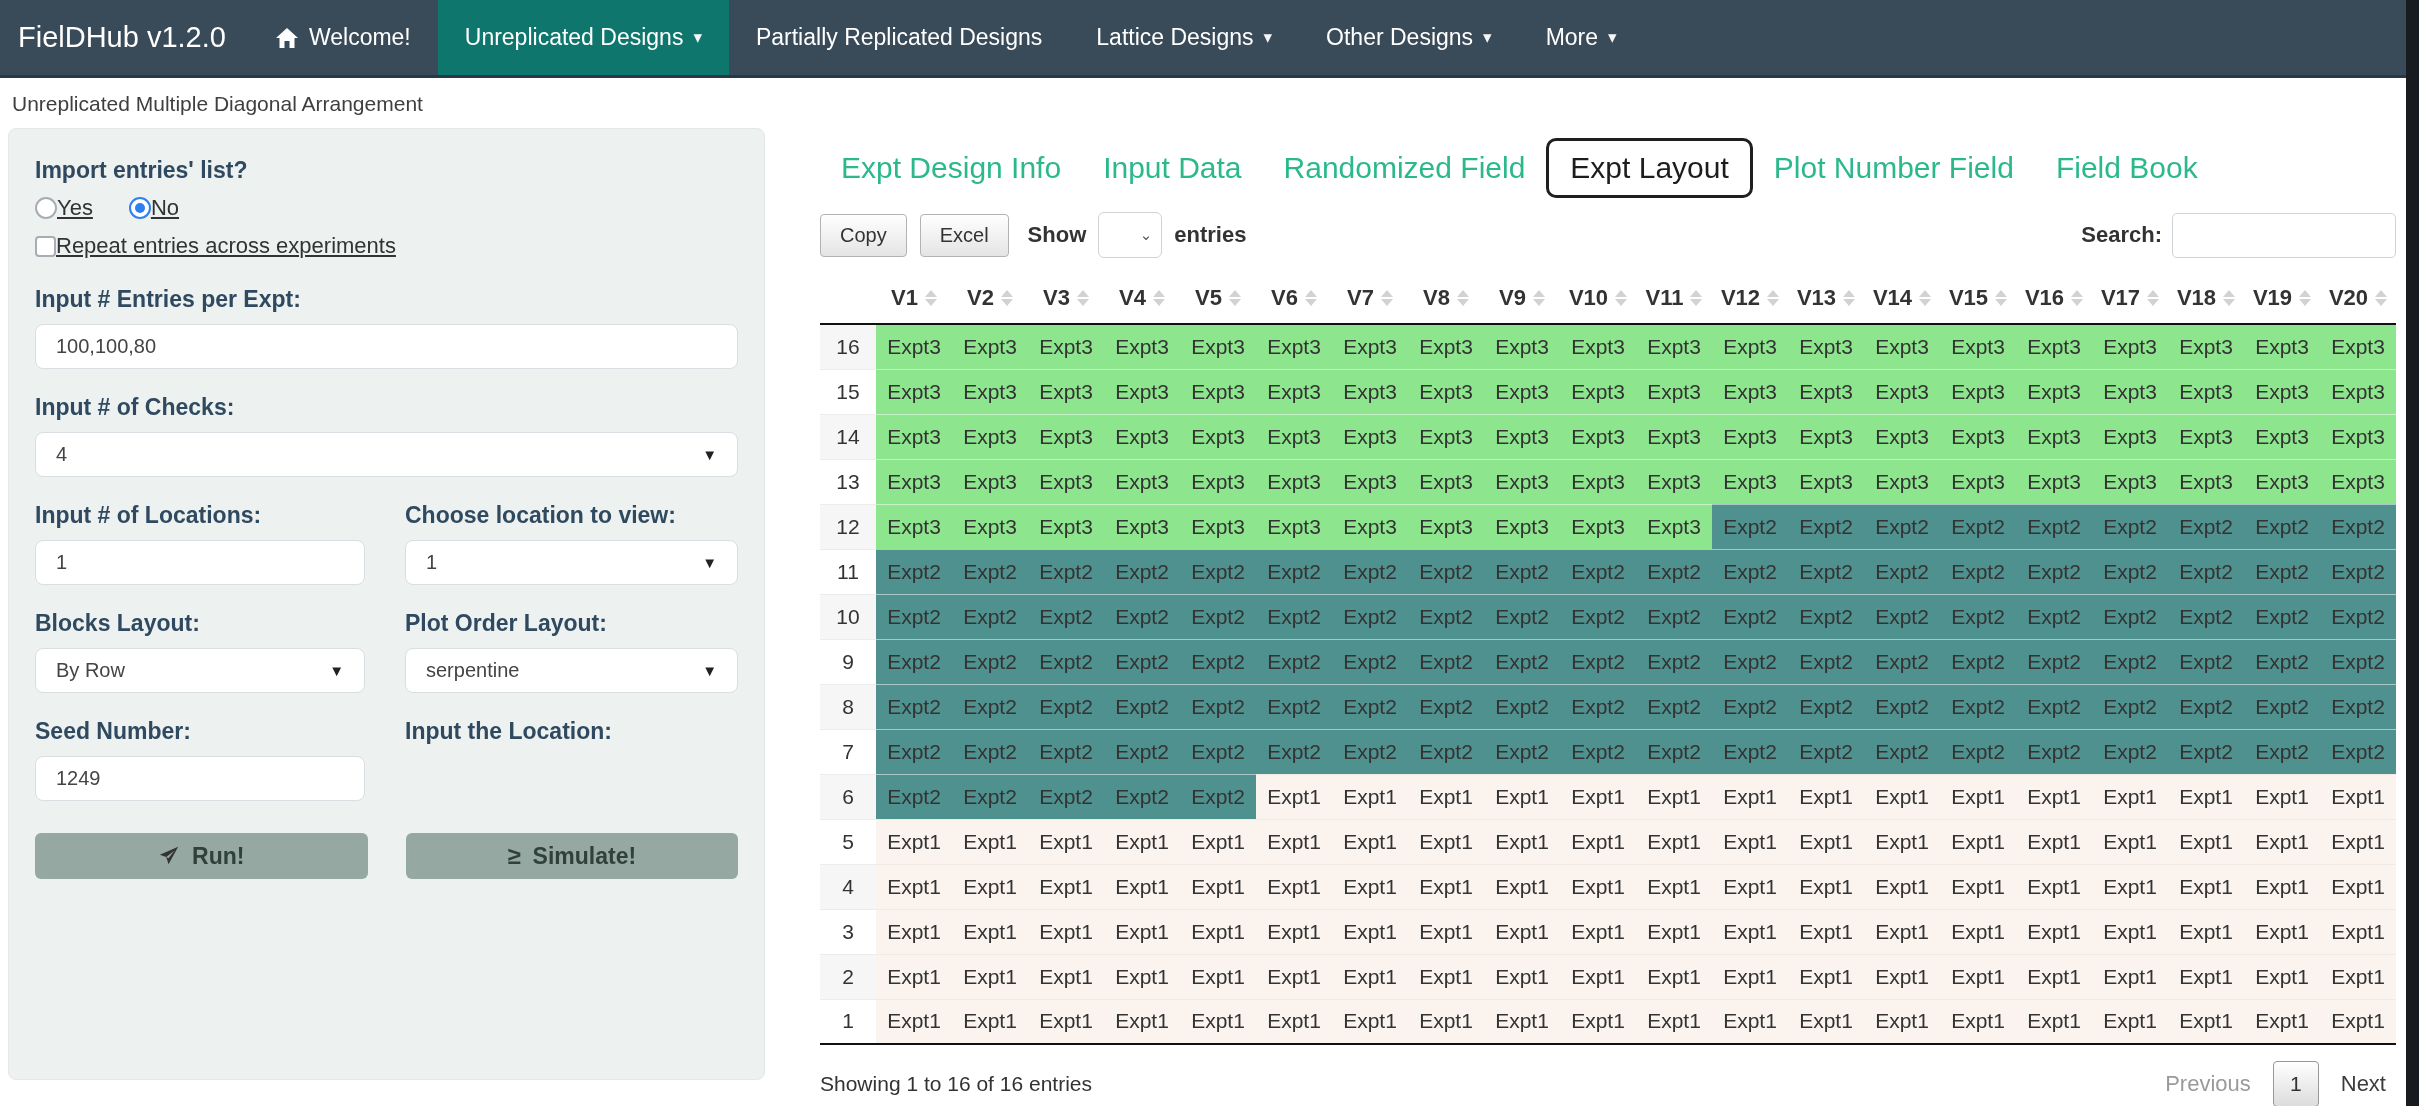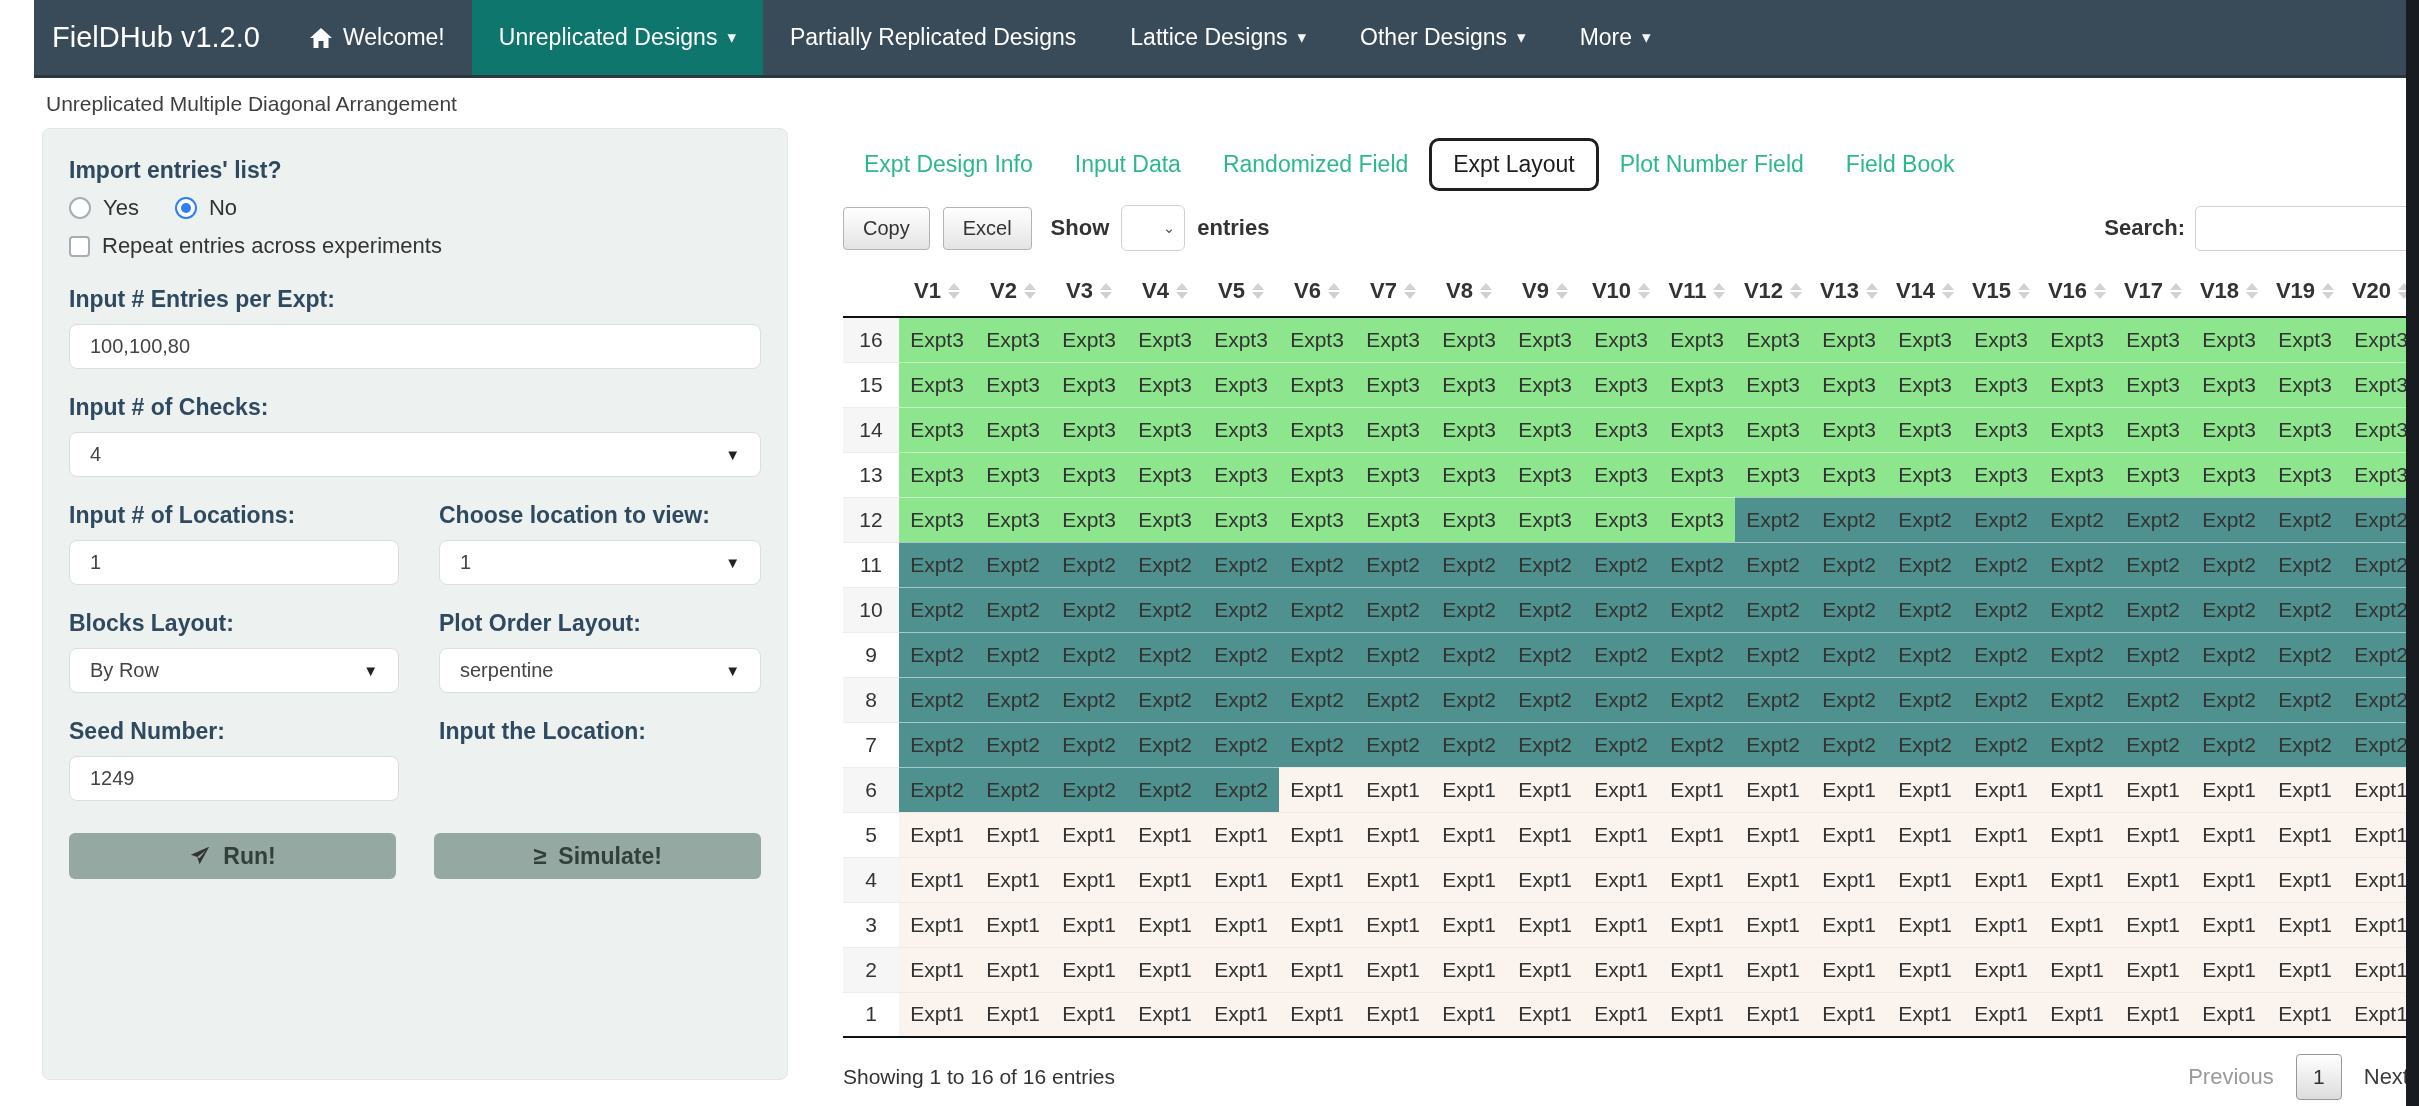--- a/index.html
+++ b/index.html
@@ -1,18 +1,18 @@
 <!DOCTYPE html>
 <html><head>
 <meta charset="utf-8">
 <style>
   * { box-sizing: border-box; margin: 0; padding: 0; }
   html,body { background:#fff; }
   body { font-family: "Liberation Sans", "DejaVu Sans", sans-serif; }
-  .app { position:relative; width:2419px; height:1106px; background:#fff; overflow:hidden;padding-left:34px; }
+  .app { position:relative; width:2419px; height:1106px; background:#fff; overflow:hidden; }
 
   
   .navbar { display:flex; align-items:stretch; height:78px; background:#394a59; border-bottom:3px solid #2b3844; }
   .brand { display:flex; align-items:center; padding:0 22px 0 18px; color:#fff; font-size:29px; }
   .nav-item { display:flex; align-items:center; gap:10px; padding:0 27px; color:#fff; font-size:23px; cursor:pointer; }
   .nav-item.active { background:#0f766e; }
   .nav-caret { font-size:17px; opacity:.95; }
   .home-ic { width:24px; height:24px; fill:#fff; }
   .logo { margin-left:auto; margin-right:14px; width:402px; background:#175b36; display:flex; align-items:center; justify-content:center; gap:16px; }
   .logo .abbr { color:#fec52e; font-family:"Liberation Serif","DejaVu Serif",serif; font-weight:bold; font-size:52px; letter-spacing:1px; }
@@ -23,40 +23,40 @@
 
   
   .page-title { margin:14px 0 0 12px; font-size:21px; color:#3f3f3f; }
   .layout { display:flex; align-items:flex-start; }
 
   
   .well { margin:12px 0 0 8px; width:757px; min-height:952px; background:#edf1f0; border:1px solid #e2e8e7; border-radius:8px; padding:28px 26px 30px 26px; }
   .grp { margin-bottom:25px; }
   .grp label.lbl { display:block; font-size:23px; font-weight:bold; color:#2f4a60; margin-bottom:11px; }
   .radio-row { display:flex; gap:36px; align-items:center; font-size:22px; color:#333; margin-bottom:27px; }
-  .radio, .chk { display:flex; align-items:center; gap:12px; cursor:pointer; }
+  .radio, .chk { display:flex; align-items:center; cursor:pointer;text-decoration:underline; }
   .rdot { width:22px; height:22px; border-radius:50%; border:2px solid #a7adb3; background:#fff; display:inline-block; position:relative; }
   .rdot.checked { border-color:#2e7ff0; }
   .rdot.checked::after { content:""; position:absolute; left:4px; top:4px; width:10px; height:10px; border-radius:50%; background:#2e7ff0; }
   .cbox { width:21px; height:21px; border:2px solid #a7adb3; border-radius:4px; background:#fff; display:inline-block; }
   .chk-row { font-size:22px; color:#333; margin-bottom:27px; }
   .txt, .sel { width:100%; height:45px; background:#fff; border:1px solid #d9dee2; border-radius:8px; font-size:20px; color:#444; padding:0 20px; font-family:inherit; }
   .sel { display:flex; align-items:center; justify-content:space-between; cursor:pointer; }
   .sel .selcaret { font-size:15px; color:#222; }
   .two-col { display:flex; gap:40px; }
   .two-col .colL { width:330px; }
   .two-col .colR { flex:1; }
   .btn-row { display:flex; gap:38px; margin-top:32px; }
   .sbtn { flex:1; height:46px; border:none; border-radius:6px; background:#95a8a1; color:#32403c; font-size:23px; font-weight:bold; display:flex; align-items:center; justify-content:center; gap:12px; cursor:pointer; font-family:inherit; }
   .bic { width:22px; height:22px; fill:#333; }
 
   
   .main { margin-left:55px; width:1576px; }
   .tabs { display:flex; align-items:center; margin-top:22px; }
-  .tab { padding:10px 21px; font-size:23px; color:#2bb98c; cursor:pointer; white-space:nowrap; }
+  .tab { padding:10px 21px; font-size:30px; color:#2bb98c; cursor:pointer; white-space:nowrap; }
   .tab.active { color:#1d1d1d; border:3px solid #1f1f1f; border-radius:10px; background:#fff; }
   .controls { display:flex; align-items:center; margin-top:12px; height:50px; }
   .dt-btn { padding:9px 19px; font-size:20px; color:#333; background:linear-gradient(#ffffff,#e4e4e4); border:1px solid #b3b3b3; border-radius:4px; margin-right:13px; cursor:pointer; font-family:inherit; }
   .show-lbl, .entries-lbl, .search-lbl { font-size:22px; font-weight:bold; color:#333; }
   .show-lbl { margin:0 12px 0 6px; }
   .entries-lbl { margin-left:12px; }
   .show-sel { width:64px; height:46px; border:1px solid #ced3d8; border-radius:6px; background:#fff; display:flex; align-items:center; justify-content:flex-end; padding-right:9px; color:#555; cursor:pointer; }
   .show-sel .selcaret { font-size:15px; }
   .spacer { flex:1; }
   .search-lbl { margin-right:10px; }

